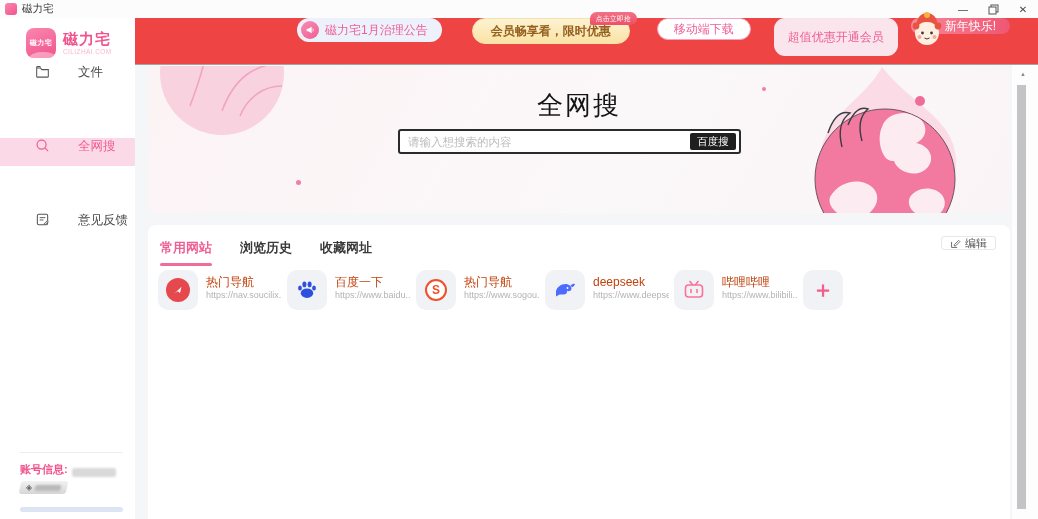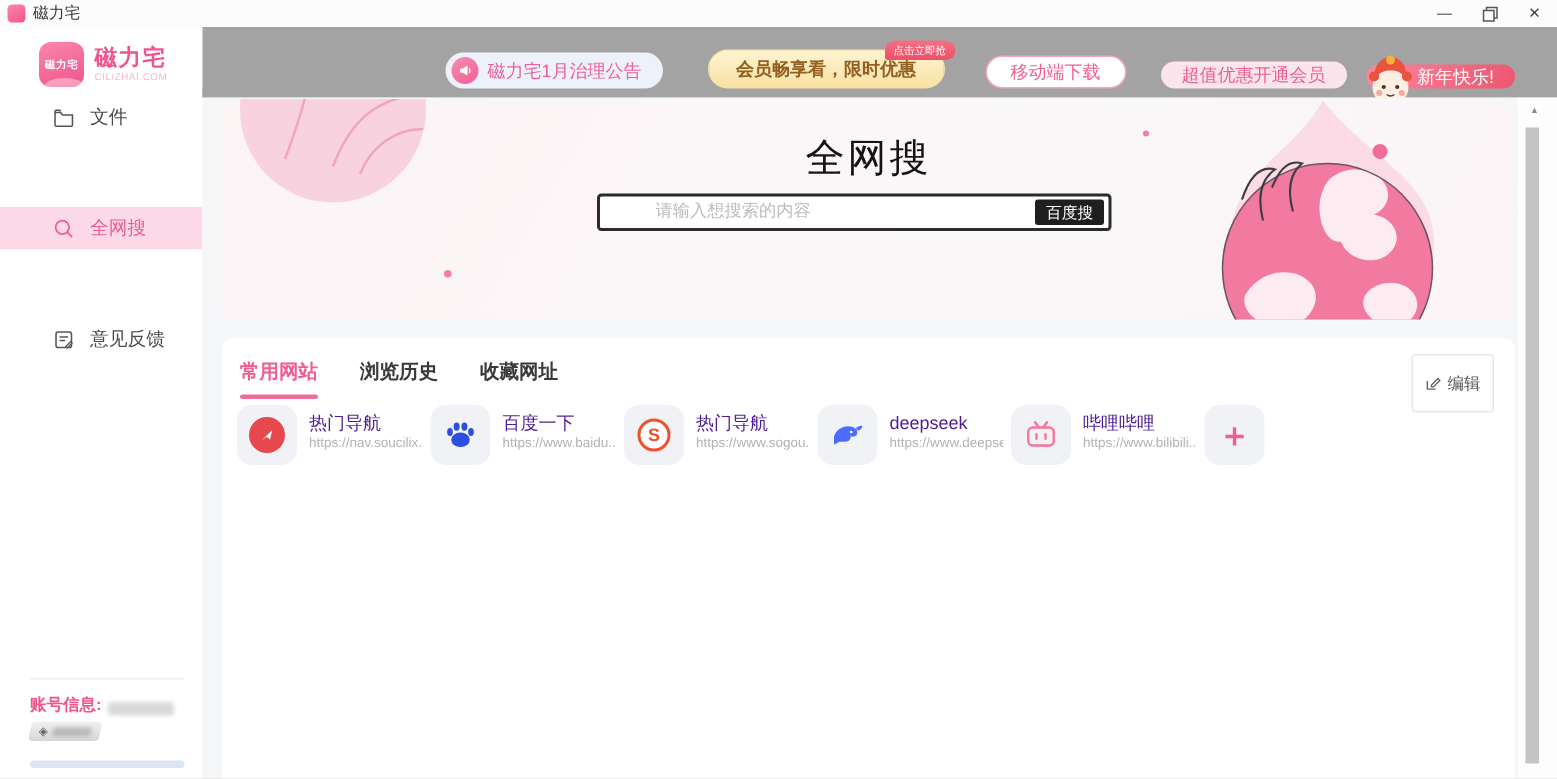--- a/index.html
+++ b/index.html
@@ -27,60 +27,60 @@
   .sidebar{ position:absolute; top:0; left:0; width:135px; height:100%; background:#fff; }
   .logo{ position:absolute; top:10px; left:26px; display:flex; gap:7px; align-items:center; }
   .logo-badge{ width:30px; height:30px; border-radius:8px; position:relative;
                background:linear-gradient(160deg,#fa86ae,#f2538c);
                display:flex; align-items:center; justify-content:center; overflow:hidden; }
   .logo-badge span{ color:#fff; font-size:7px; font-weight:bold; letter-spacing:.5px; position:relative; z-index:1;}
   .logo-cloud{ position:absolute; bottom:-4px; left:4px; width:26px; height:10px; background:#ffffff66; border-radius:50%; }
   .logo-name{ color:#f2538c; font-size:15px; font-weight:bold; letter-spacing:1px; line-height:15px; }
   .logo-domain{ color:#f6b8ce; font-size:6.5px; letter-spacing:.4px; margin-top:2px; }
 
-  .menu-item{ position:absolute; left:0; width:135px; height:28px; display:flex; align-items:center;
-              padding-left:35px; gap:10px; color:#4a4a4a; font-size:12.5px; cursor:default; }
+  .menu-item{ position:absolute; left:0; width:135px; height:28px; display:flex; 
+              padding-left:35px; gap:28px; color:#4a4a4a; font-size:12.5px; cursor:default; }
   .menu-item.active{ background:#fcd9e6; color:#ee5f94; }
   .menu-ico{ width:15px; height:15px; flex:0 0 15px; display:flex; align-items:center; justify-content:center; }
   .menu-chevron{ margin-left:14px; color:#9aa0a8; font-size:11px; line-height:8px; }
 
   .side-divider{ position:absolute; top:434px; left:20px; width:103px; height:1px; background:#ededed; }
   .account-row{ position:absolute; top:444px; left:20px; display:flex; align-items:flex-end; }
   .account-label{ color:#f2538c; font-size:11px; font-weight:bold; white-space:nowrap; }
   .redact{ background:#d9d9d9; border-radius:2px; filter:blur(1.3px); }
   .account-redact{ width:44px; height:9px; margin-left:4px; }
   .tier-badge{ position:absolute; top:463px; left:20px; height:13px; padding:0 6px;
                display:flex; align-items:center; gap:3px; transform:skewX(-12deg);
                background:linear-gradient(#f2f2f2,#d6d6d6); border-radius:3px; }
   .tier-badge .gem{ font-size:8px; color:#666; transform:skewX(12deg); line-height:8px; }
   .tier-redact{ width:26px; height:6px; background:#b9b9b9; }
   .side-progress{ position:absolute; top:489px; left:20px; width:103px; height:5px;
                   background:#dde4f4; border-radius:3px; }
 
   
   .main{ position:absolute; top:0; left:135px; right:0; bottom:0; }
-  .topbar{ position:absolute; top:0; left:0; right:0; height:47px; background:#a3a3a3;
-           border-bottom:6px solid #a3a3a3; display:flex; align-items:flex-end;
+  .topbar{ position:absolute; top:0; left:0; right:0; height:47px; background:#ef4444;
+           border-bottom:1px solid #a3a3a3; display:flex; align-items:flex-start;
            justify-content:flex-end; padding-right:28px; }
   .pill{ display:flex; align-items:center; font-size:12px; white-space:nowrap;
          border:none; cursor:default; position:relative; }
   .pill-announce{ height:24px; border-radius:12px; background:#edf1fc; color:#ee5f94;
                   padding:0 14px 0 4px; gap:6px; margin-right:30px; }
   .announce-ico{ width:18px; height:18px; border-radius:50%;
                  background:linear-gradient(145deg,#f78cb2,#ef5f93);
                  display:flex; align-items:center; justify-content:center; }
   .pill-offer{ height:26px; border-radius:13px; padding:0 18px; margin-right:27px;
                background:linear-gradient(#fdf3d2,#fae2a4); border:1px solid #f6e2ab;
                color:#94601f; font-weight:bold; }
   .offer-badge{ position:absolute; top:-7px; right:-8px; height:13px; padding:0 6px;
                 border-radius:8px 8px 8px 2px; background:linear-gradient(#f27186,#ee4f68);
                 color:#fff; font-size:7px; font-weight:normal; display:flex; align-items:center; }
   .pill-mobile{ height:22px; border-radius:11px; padding:0 16px; margin-right:23px;
                 background:#fff; border:1px solid #f3a3c1; color:#ee5f94; }
-  .pill-vip{ height:18px; border-radius:11px; padding:0 14px; margin-right:13px;
+  .pill-vip{ height:38px; border-radius:11px; padding:0 14px; margin-right:13px;
              background:#fbe5ec; color:#ee5f94; }
   .pill-newyear{ height:16px; border-radius:13px; padding:0 14px 0 34px;
                  background:linear-gradient(100deg,#f9879b,#ee5672); color:#fff; font-weight:normal; }
   .mascot{ position:absolute; left:-2px; top:-9px; }
 
   .content{ position:absolute; top:47px; left:0; right:26px; bottom:0; background:#f5f6f8; }
   .right-strip{ position:absolute; top:47px; right:0; width:26px; bottom:0; background:#fdfdfd; }
   .scroll-up{ position:absolute; top:6px; left:8px; font-size:6px; color:#8a8a8a; }
   .scroll-thumb{ position:absolute; top:20px; left:5px; width:9px; height:424px; background:#c4c4c7; }
 
@@ -88,44 +88,44 @@
   .hero{ position:absolute; top:1px; left:13px; width:862px; height:147px; border-radius:8px;
          background:linear-gradient(120deg,#fcf3f5,#fbf8f9 55%,#faf4f6); overflow:hidden; }
   .hero-deco{ position:absolute; left:12px; top:-55px; }
   .hero-dot{ position:absolute; border-radius:50%; background:#ef7fa6; }
   .hero-title{ position:absolute; top:22px; left:0; width:100%; text-align:center;
                font-size:26px; color:#141414; font-weight:500; letter-spacing:2px; }
   .search-wrap{ position:absolute; top:63px; left:250px; width:343px; height:25px;
                 background:#fff; border:2px solid #2b2b2b; border-radius:3px;
                 display:flex; align-items:center; }
   .search-input{ flex:1; border:none; outline:none; font-size:11.5px; color:#333;
-                 padding:0 8px; background:transparent; font-family:Liberation Mono, monospace;margin-left:29px; }
+                 padding:0 8px; background:transparent; font-family:Liberation Serif, serif; }
   .search-input::placeholder{ color:#bcbcbc; }
   .search-btn{ width:46px; height:17px; margin-right:3px; background:#1f1f1f; color:#fff;
                border:none; border-radius:2px; font-size:10.5px; cursor:default; font-family:inherit;}
   .hero-planet{ position:absolute; right:40px; bottom:-6px; }
 
   
   .sites{ position:absolute; top:160px; left:13px; width:862px; height:300px;
           background:#fff; border-radius:8px; }
   .tabs{ position:absolute; top:14px; left:12px; display:flex; gap:28px; }
   .tab{ font-size:13px; color:#3a3a3a; cursor:default; position:relative; padding-bottom:9px;font-weight:bold; }
   .tab.active{ color:#ee5f94; }
   .tab.active::after{ content:""; position:absolute; left:0; right:0; bottom:0; height:3px;
                       border-radius:2px; background:#f06d9b; }
-  .edit-btn{ position:absolute; top:11px; right:14px; height:39px; padding:0 8px;
+  .edit-btn{ position:absolute; top:11px; right:14px; height:14px; padding:0 8px;
              background:#fff; border:1px solid #e8e8e8; border-radius:3px; color:#555;
              font-size:11px; display:flex; align-items:center; gap:4px; cursor:default; font-family:Liberation Sans, sans-serif;}
 
   .shortcuts{ position:absolute; top:45px; left:10px; display:flex; }
   .shortcut{ width:129px; display:flex; align-items:flex-start; gap:8px; cursor:default; }
   .sc-tile{ width:40px; height:40px; border-radius:10px; background:#f1f2f5;
             display:flex; align-items:center; justify-content:center; flex:0 0 40px; }
   .sc-texts{ padding-top:5px; min-width:0; }
-  .sc-title{ font-size:12px; color:#4c1d95; line-height:14px; white-space:nowrap; overflow:hidden; text-overflow:ellipsis; max-width:76px;}
+  .sc-title{ font-size:12px; color:#c2410c; line-height:14px; white-space:nowrap; overflow:hidden; text-overflow:ellipsis; max-width:76px;}
   .sc-url{ font-size:9px; color:#b3b3b3; line-height:12px; white-space:nowrap; overflow:hidden; max-width:76px; }
   .hotnav-circle{ width:24px; height:24px; border-radius:50%; background:#e5484d;
                   display:flex; align-items:center; justify-content:center; }
   .sogou-circle{ width:22px; height:22px; border-radius:50%; background:#fff; border:2px solid #f0502a;
                  color:#f0502a; font-weight:bold; font-size:12px;
                  display:flex; align-items:center; justify-content:center; }
   .add-tile{ width:40px; height:40px; border-radius:10px; background:#f1f2f5; border:none;
              color:#f0608f; font-size:22px; font-weight:bold; cursor:default;
              display:flex; align-items:center; justify-content:center; font-family:inherit;}
 </style>

